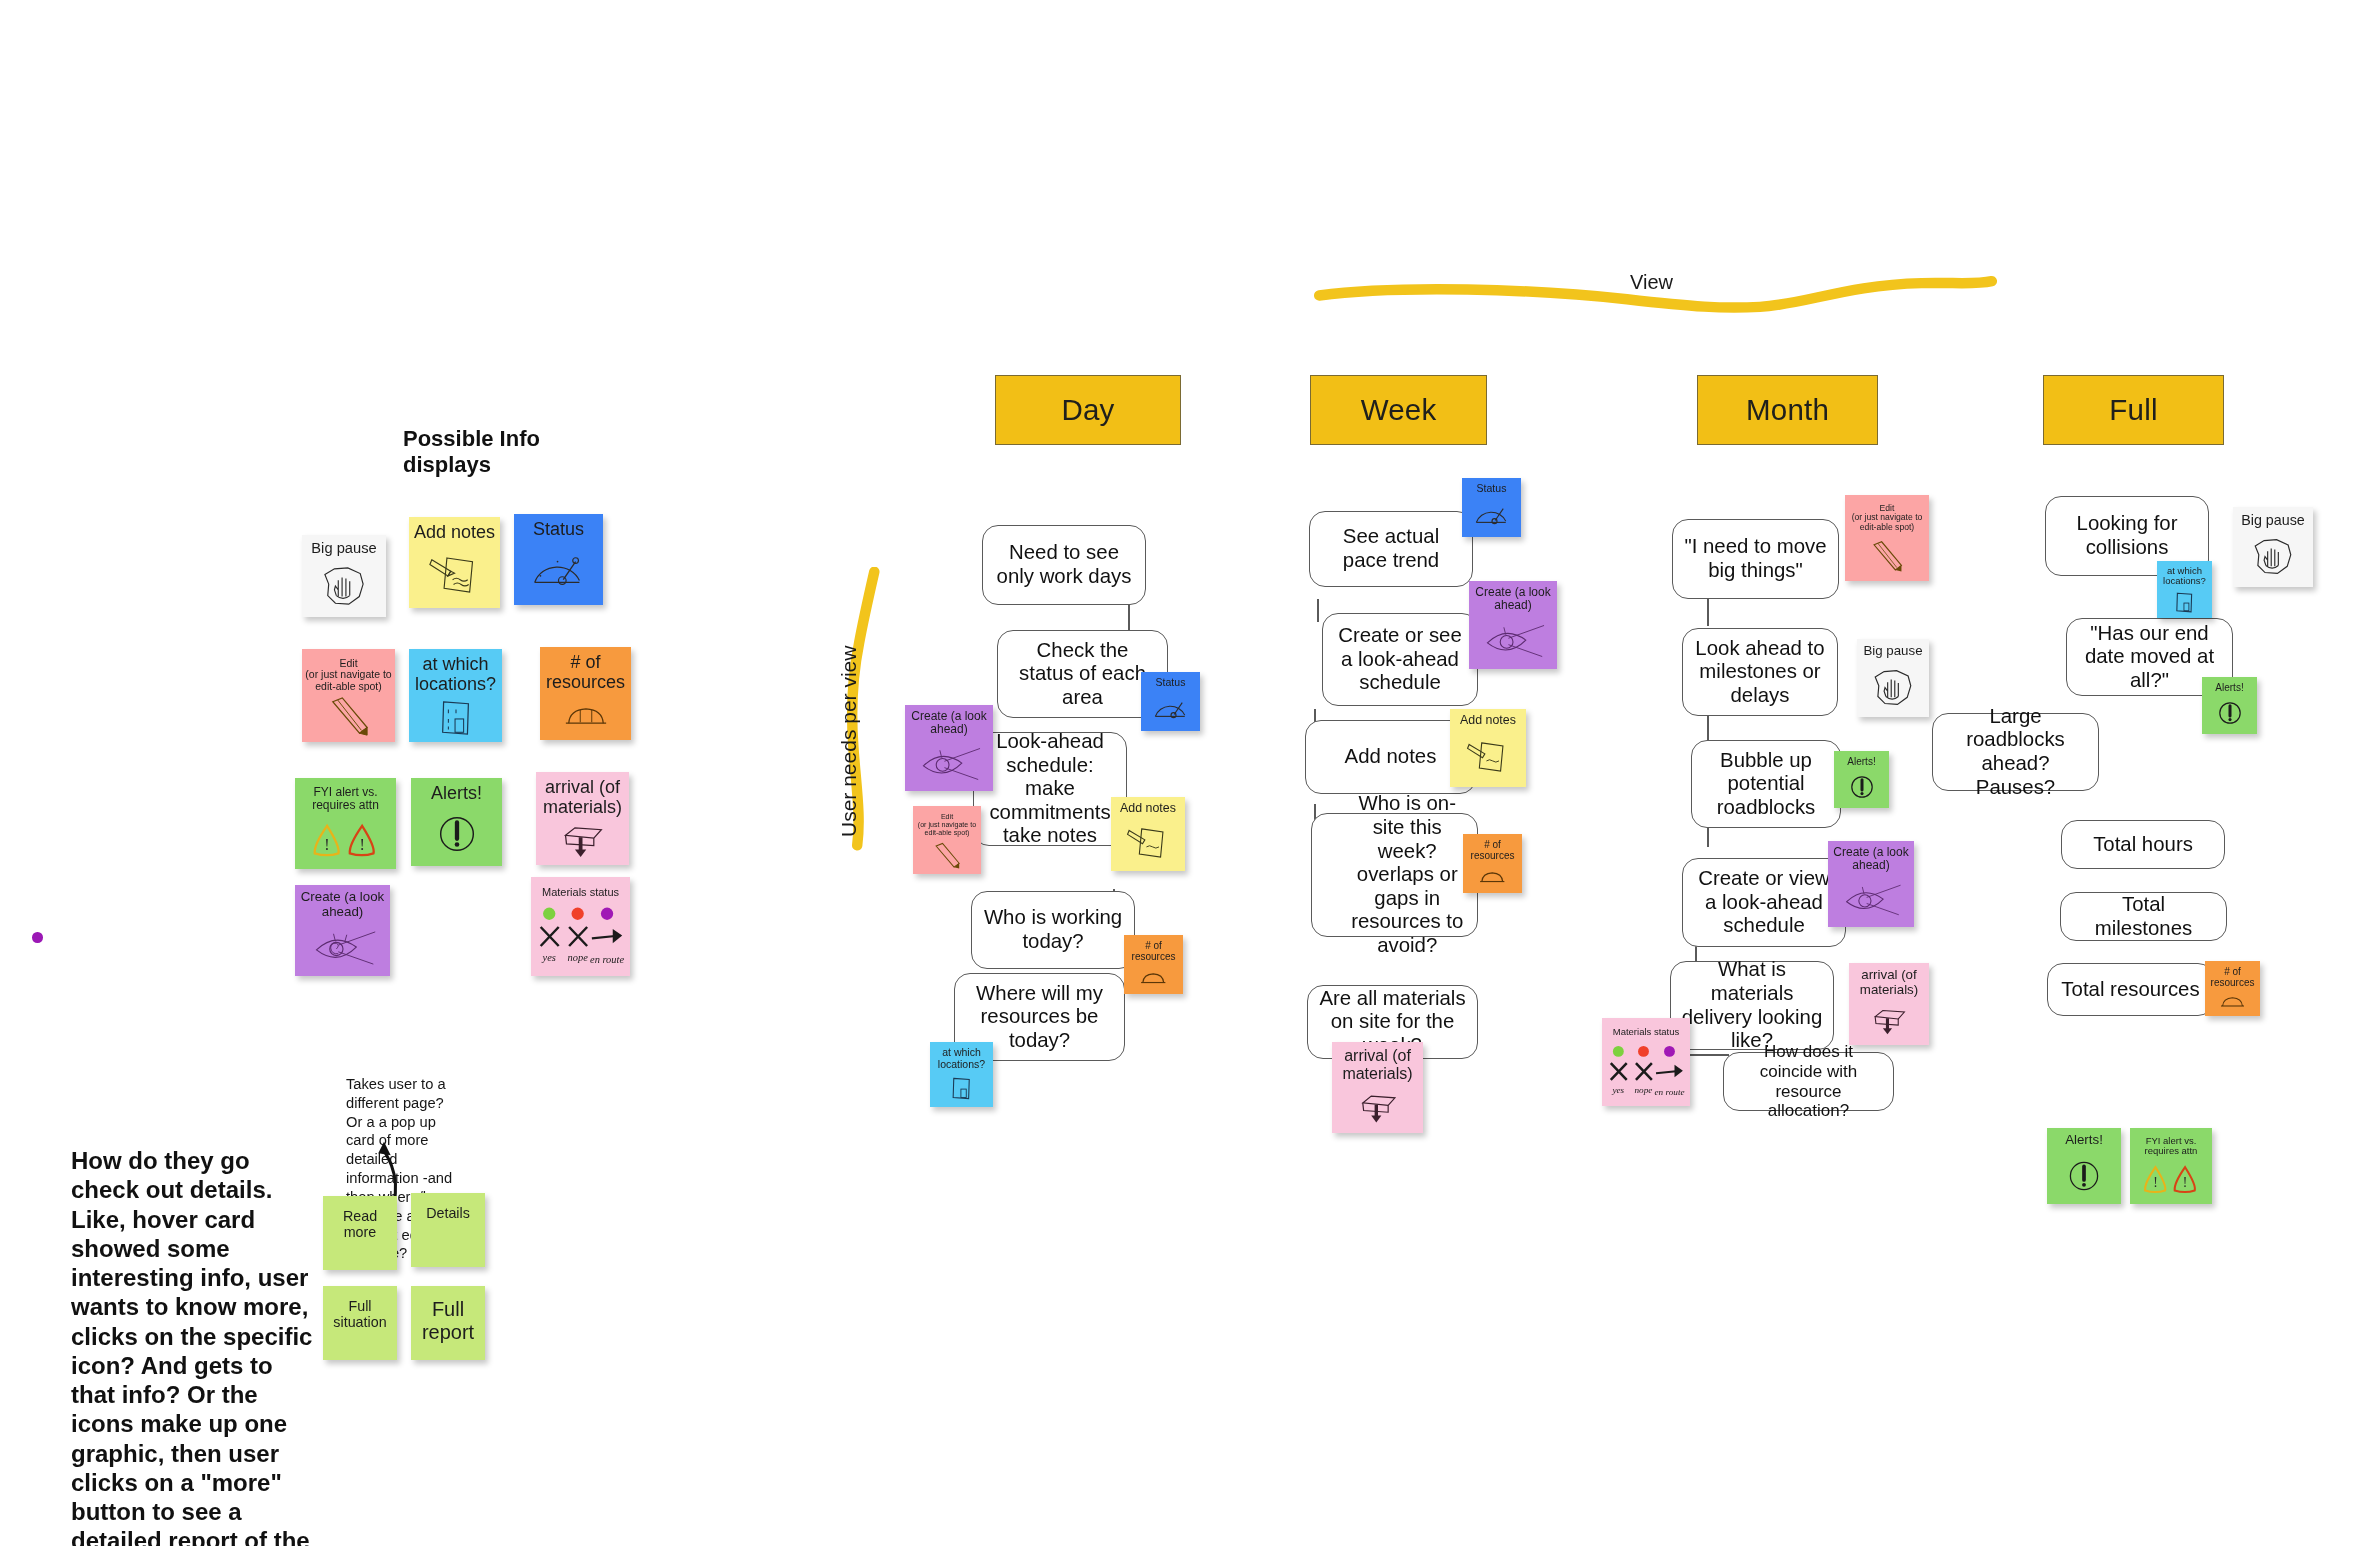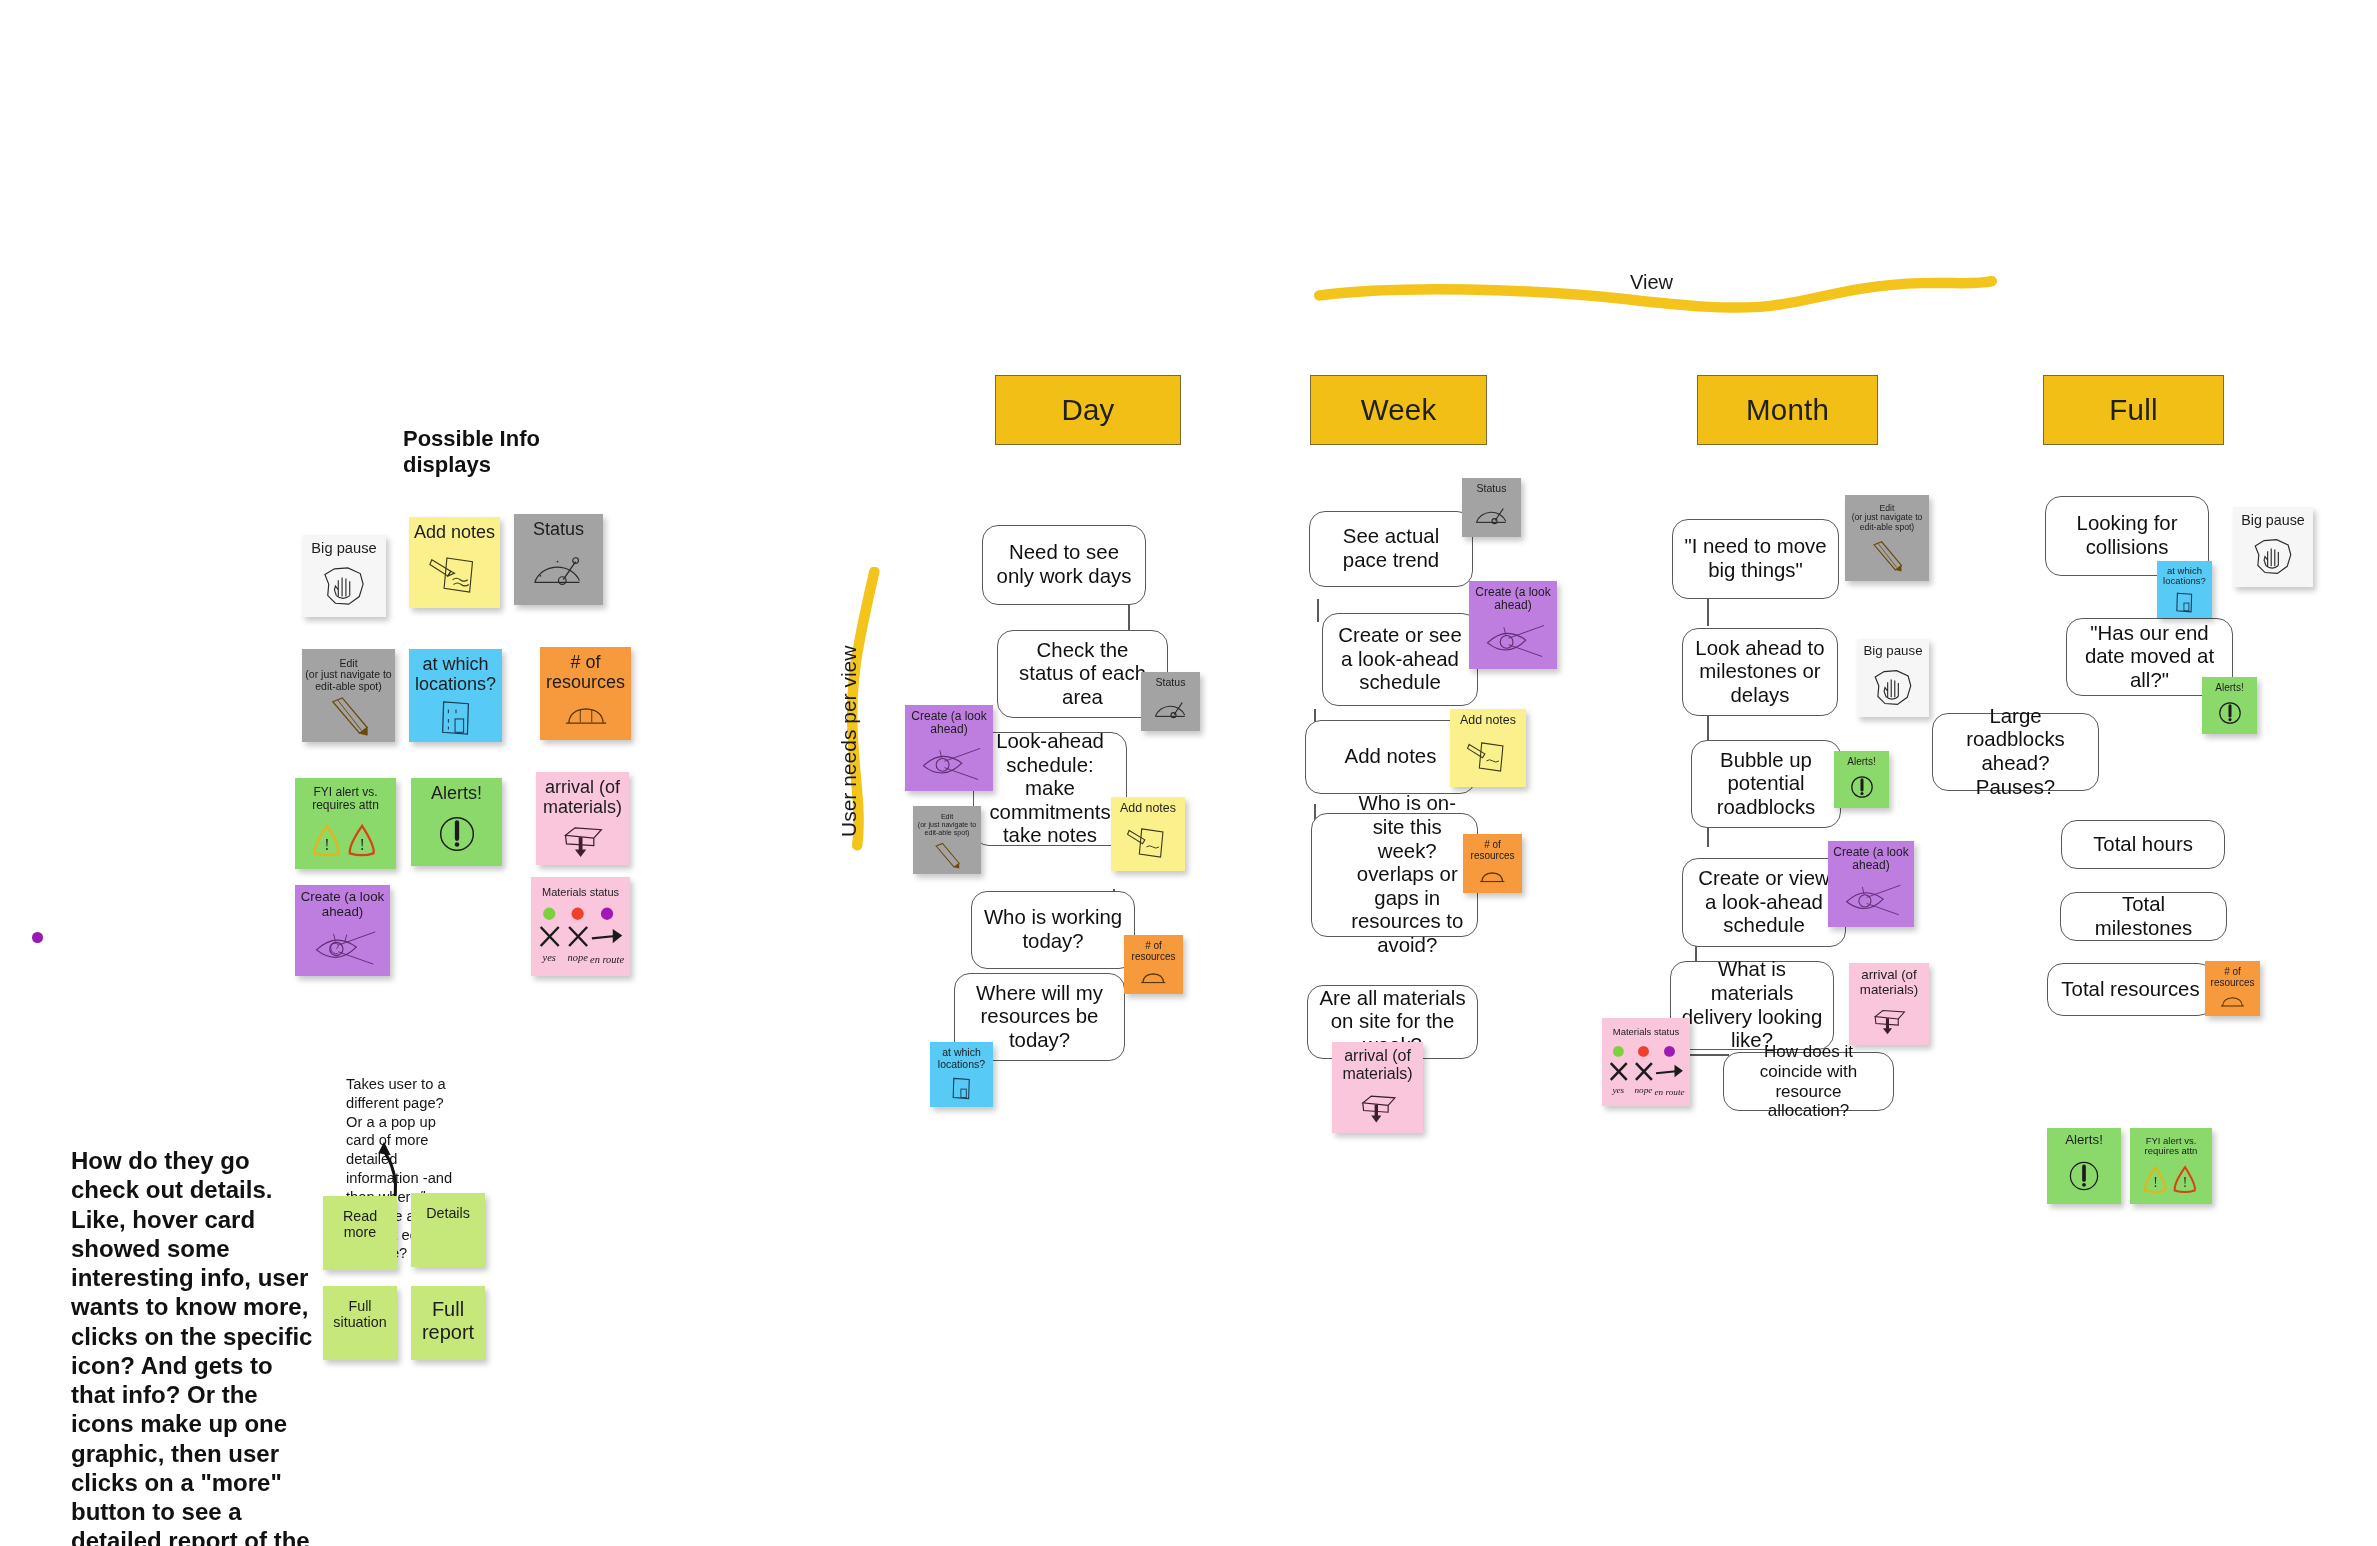--- a/index.html
+++ b/index.html
@@ -36,22 +36,22 @@
   .sticky .lbl{
     text-align:center;width:100%;line-height:1.12;color:#1d1d1d;
     padding:0 2.9px;box-sizing:border-box;
   }
   .sticky .art{flex:1;display:flex;align-items:center;justify-content:center;width:100%;}
   .sticky svg{display:block;}
 
   
   .s-white  {background:#f6f6f6;}
   .s-yellow {background:#FAF08C;}
-  .s-red    {background:#a3a3a3;}
-  .s-gold   {background:#a3a3a3;}
+  .s-red    {background:#3b82f6;}
+  .s-gold   {background:#fca5a5;}
   .s-blue   {background:#57CBF5;}
   .s-orange {background:#F79A3E;}
   .s-green  {background:#8BD96A;}
   .s-pink   {background:#F9C6DC;}
   .s-purple {background:#BE7EE0;}
   .s-lime   {background:#C6E87A;}
 
   
   .heading-bold{font-weight:bold;font-size:22px;line-height:1.18;color:#111;}
   .para-bold{font-weight:bold;font-size:24px;line-height:1.22;color:#111;}

